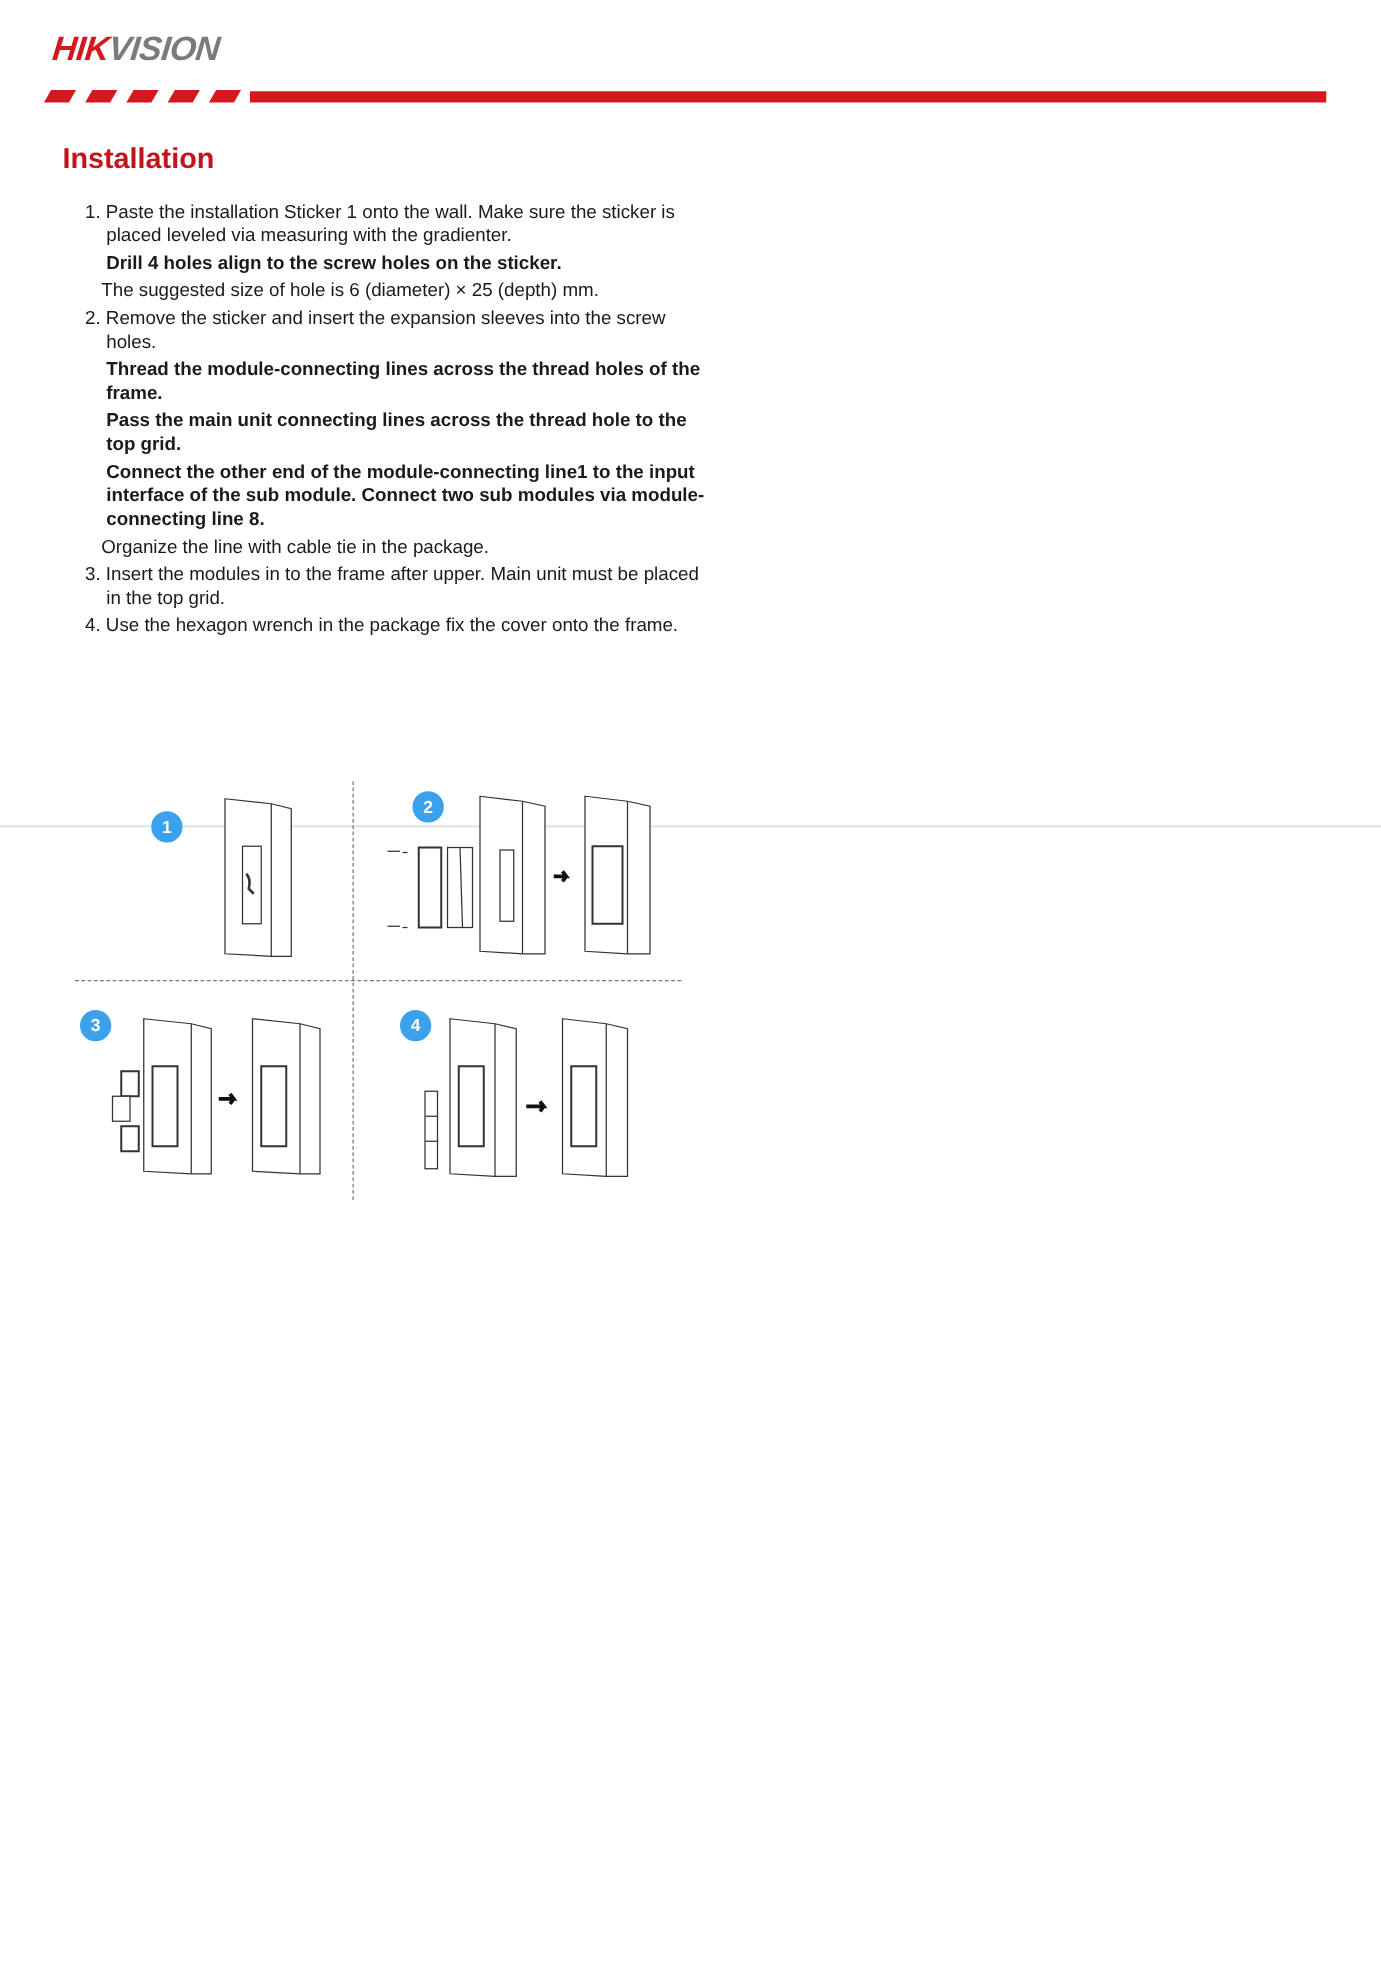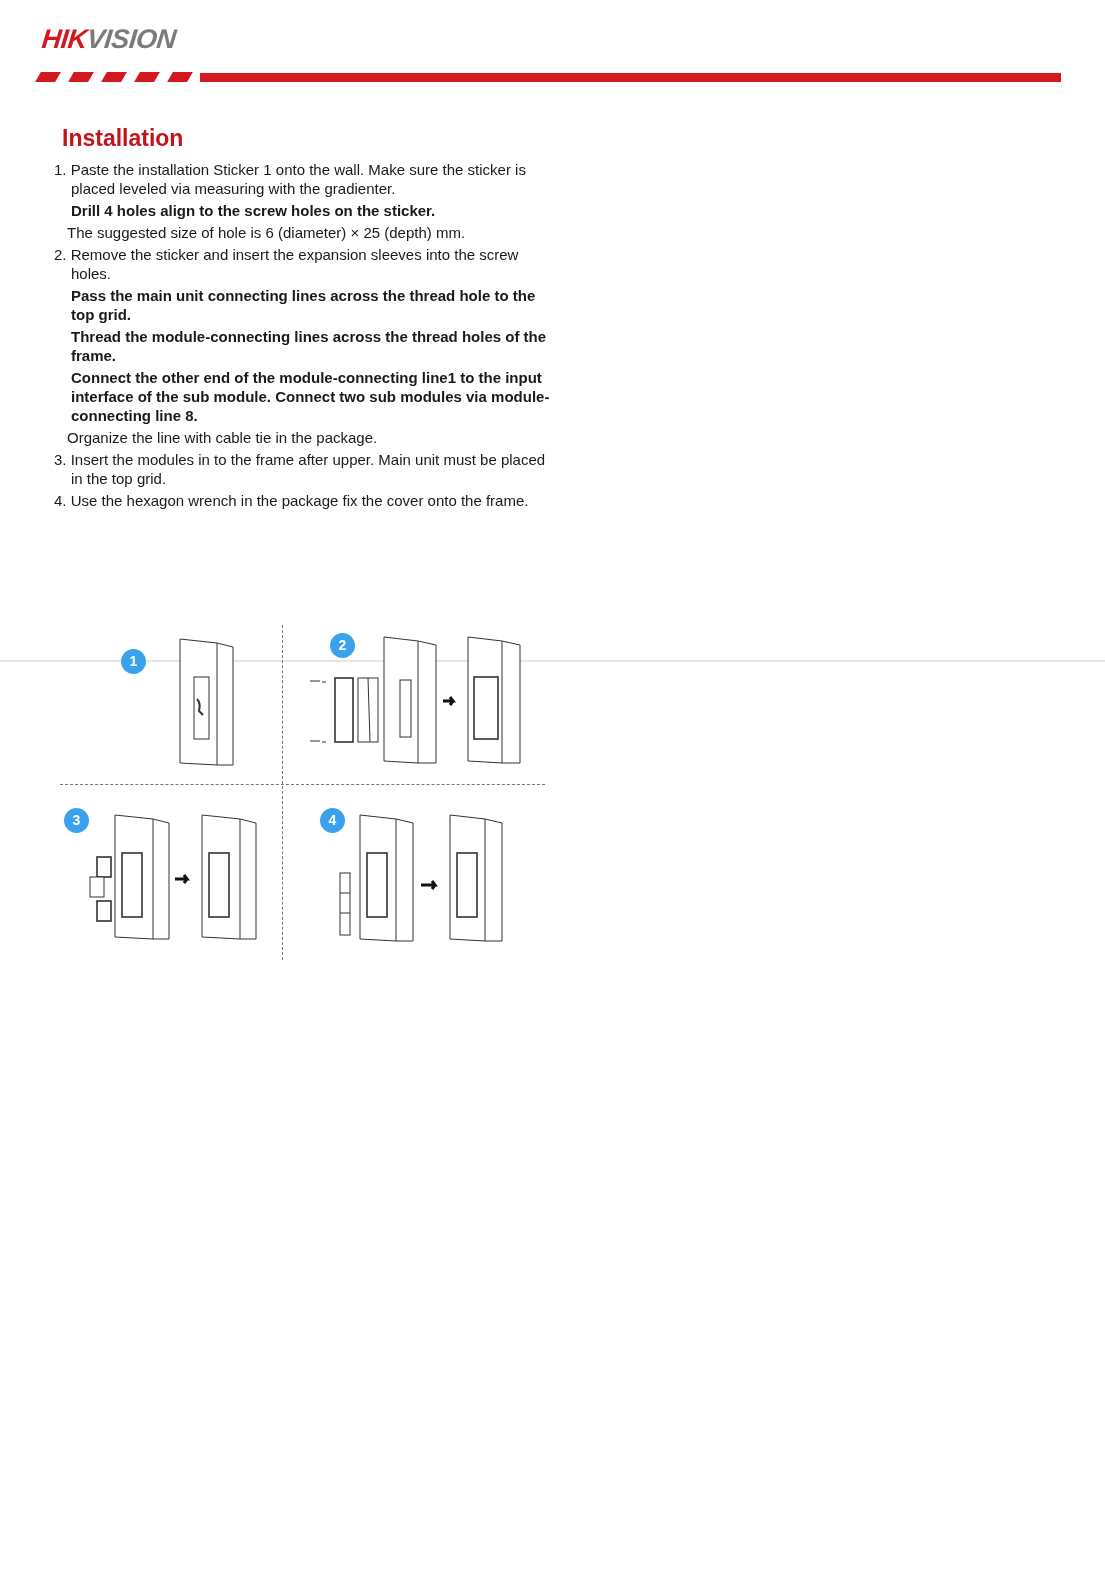--- a/index.html
+++ b/index.html
@@ -5,22 +5,22 @@
   html, body { margin: 0; padding: 0; background: #ffffff; }
   body { width: 1105px; height: 1576px; position: relative; overflow: hidden;
          font-family: "Liberation Sans", "DejaVu Sans", sans-serif; color: #1a1a1a; }
   .logo { position: absolute; left: 42px; top: 24px; font-size: 27px; font-weight: bold; font-style: italic;
           letter-spacing: -0.5px; transform: skewX(-6deg); }
   .logo .hik { color: #d3191f; }
   .logo .vision { color: #7b7b7b; }
   .stripes { position: absolute; left: 38px; top: 72px; height: 10px; display: flex; gap: 13px; }
   .stripes .s { width: 20px; height: 10px; background: #d3191f; transform: skewX(-30deg); }
   .redbar { position: absolute; left: 200px; top: 73px; width: 861px; height: 9px; background: #d3191f; }
-  .page-title { position: absolute; left: 50px; top: 113px; font-size: 23px; font-weight: bold; color: #c4141b; margin: 12px; }
-  .steps { position: absolute; left: 50px; top: 160px; width: 500px; font-size: 15px; line-height: 19px; }
+  .page-title { position: absolute; left: 50px; top: 113px; font-size: 23px; font-weight: bold; color: #c4141b; margin: 0; }
+  .steps { position: absolute; left: 64px; top: 160px; width: 500px; font-size: 15px; line-height: 19px; }
   .p { margin: 0; }
   .num { display: block; padding-left: 21px; text-indent: -17px; }
   .sub { display: block; padding-left: 21px; margin-top: 3px; font-weight: bold; }
   .sub2 { display: block; padding-left: 17px; margin-top: 3px; }
   .gap { margin-top: 3px; }
   .faintline { position: absolute; left: 0; top: 660px; width: 1105px; height: 2px; background: #e6e6e6; }
   .figure { position: absolute; left: 55px; top: 625px; width: 495px; height: 335px; }
   .vdash { position: absolute; left: 227px; top: 0; width: 0; height: 335px; border-left: 1px dashed #777; }
   .hdash { position: absolute; left: 5px; top: 159px; width: 485px; height: 0; border-top: 1px dashed #777; }
   .badge { position: absolute; width: 25px; height: 25px; border-radius: 50%; background: #3aa1ec; color: #fff;
@@ -44,22 +44,22 @@
 <div class="redbar"></div>
 
 <h1 class="page-title">Installation</h1>
 
 <div class="steps">
   <p class="p num"><span>1.</span> <span>Paste the installation Sticker 1 onto the wall. Make sure the sticker is placed leveled via measuring with the gradienter.</span></p>
   <p class="p sub">Drill 4 holes align to the screw holes on the sticker.</p>
   <p class="p sub2">The suggested size of hole is 6 (diameter) × 25 (depth) mm.</p>
 
   <p class="p num gap"><span>2.</span> <span>Remove the sticker and insert the expansion sleeves into the screw holes.</span></p>
+  <p class="p sub">Thread the module-connecting lines across the thread holes of the frame.</p>
   <p class="p sub">Pass the main unit connecting lines across the thread hole to the top grid.</p>
-  <p class="p sub">Thread the module-connecting lines across the thread holes of the frame.</p>
   <p class="p sub">Connect the other end of the module-connecting line1 to the input interface of the sub module. Connect two sub modules via module-connecting line 8.</p>
   <p class="p sub2">Organize the line with cable tie in the package.</p>
 
   <p class="p num gap"><span>3.</span> <span>Insert the modules in to the frame after upper. Main unit must be placed in the top grid.</span></p>
   <p class="p num gap"><span>4.</span> <span>Use the hexagon wrench in the package fix the cover onto the frame.</span></p>
 </div>
 
 <div class="faintline"></div>
 
 <div class="figure">

